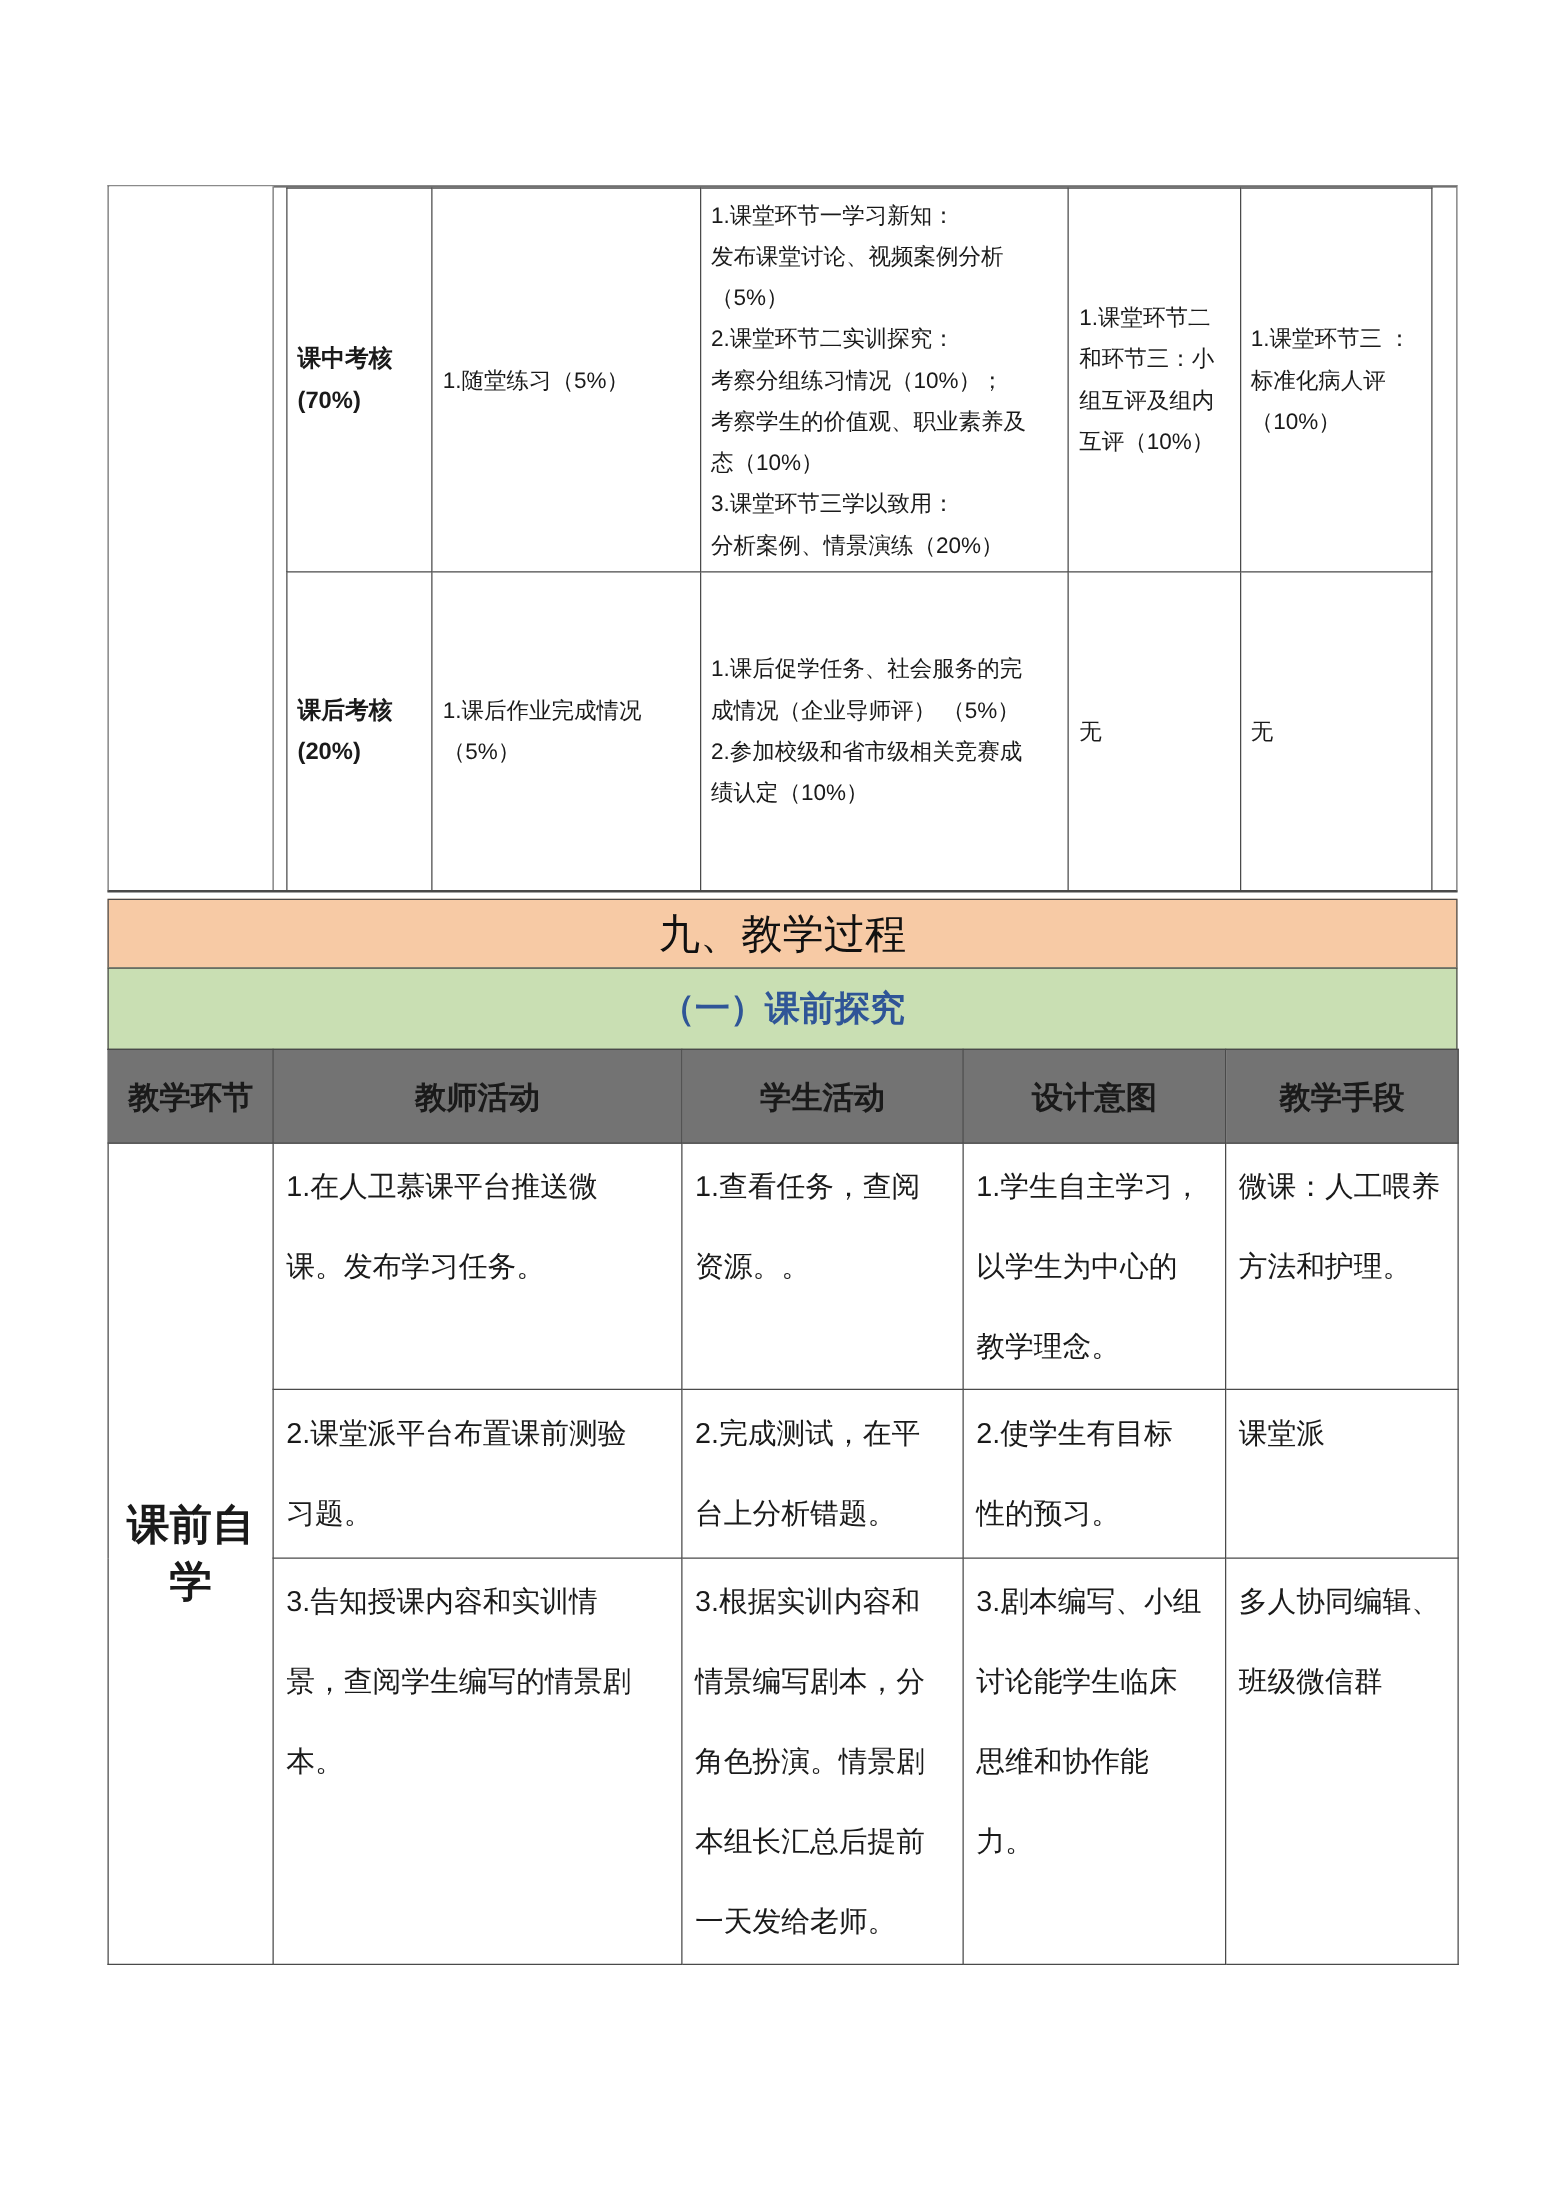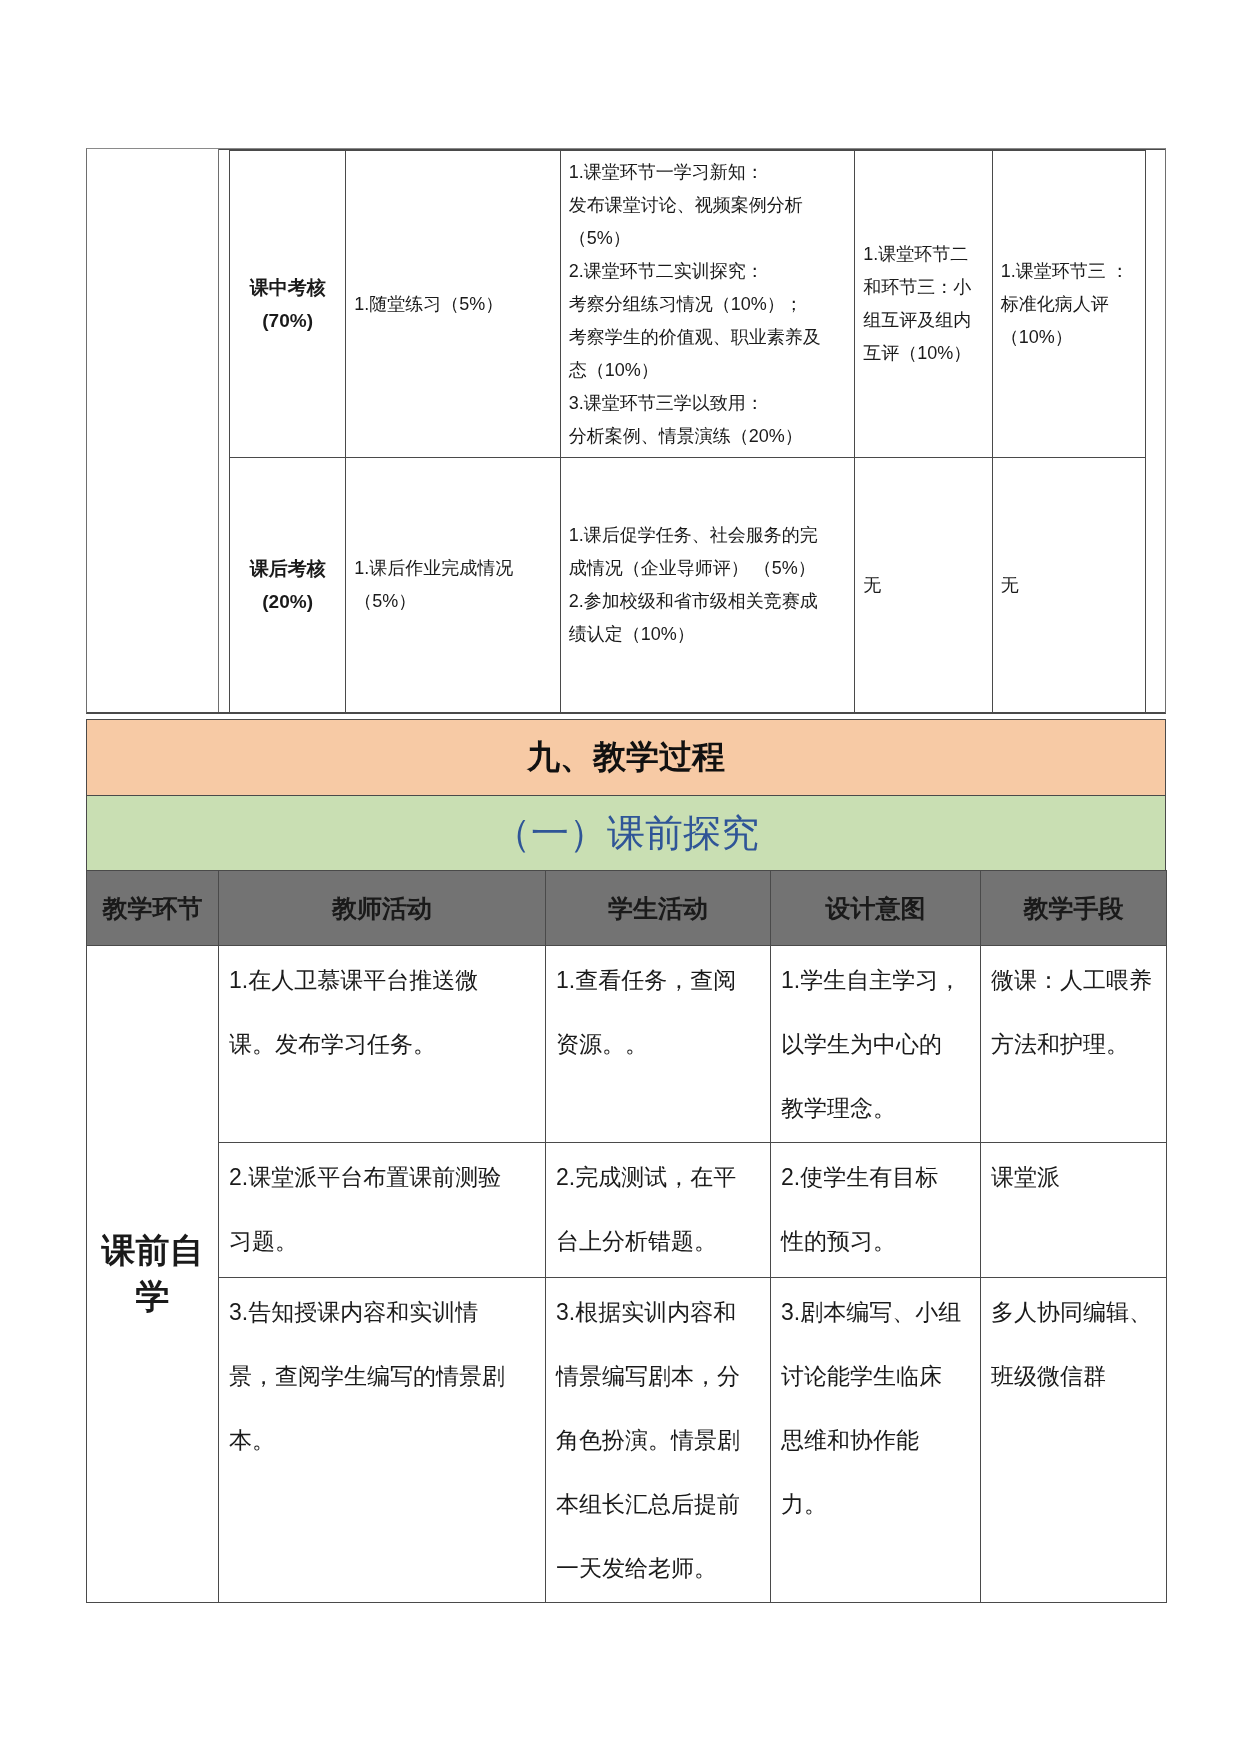--- a/index.html
+++ b/index.html
@@ -47,49 +47,49 @@
     table-layout:fixed;
   }
   table.assess td{
     border:1px solid #4a4a4a;
     font-size:18px;
     line-height:33px;
     vertical-align:middle;
     padding:4px 8px;
   }
   table.assess td.cat{
-    text-align:center;
+    text-align:left;
     font-weight:bold;
     font-size:19px;
   }
   table.assess tr.r1{height:307px;}
 
   
   .banner{
     box-sizing:border-box;
     width:1080px;
     border:1px solid #4a4a4a;
     display:flex;
     align-items:center;
     justify-content:center;
   }
   .banner-orange{
     margin-top:5px;
-    height:77px;
+    height:56px;
     background:#F7CAA5;
     font-size:33px;
-    font-weight:bold;
+    font-weight:normal;
     color:#111111;
   }
   .banner-green{
     margin-top:-1px;
-    height:76px;
+    height:66px;
     background:#C9DFB3;
-    font-size:38px;
-    font-weight:normal;
+    font-size:28px;
+    font-weight:bold;
     color:#2F5597;
   }
 
   
   table.process{
     margin-top:-1px;
     width:1080px;
     border-collapse:collapse;
     table-layout:fixed;
   }

